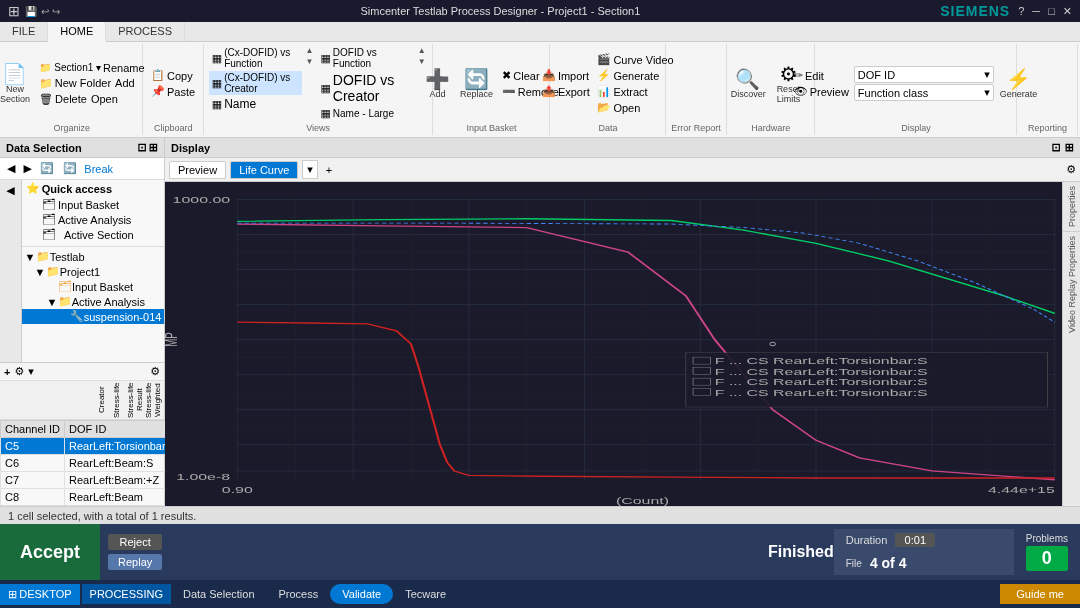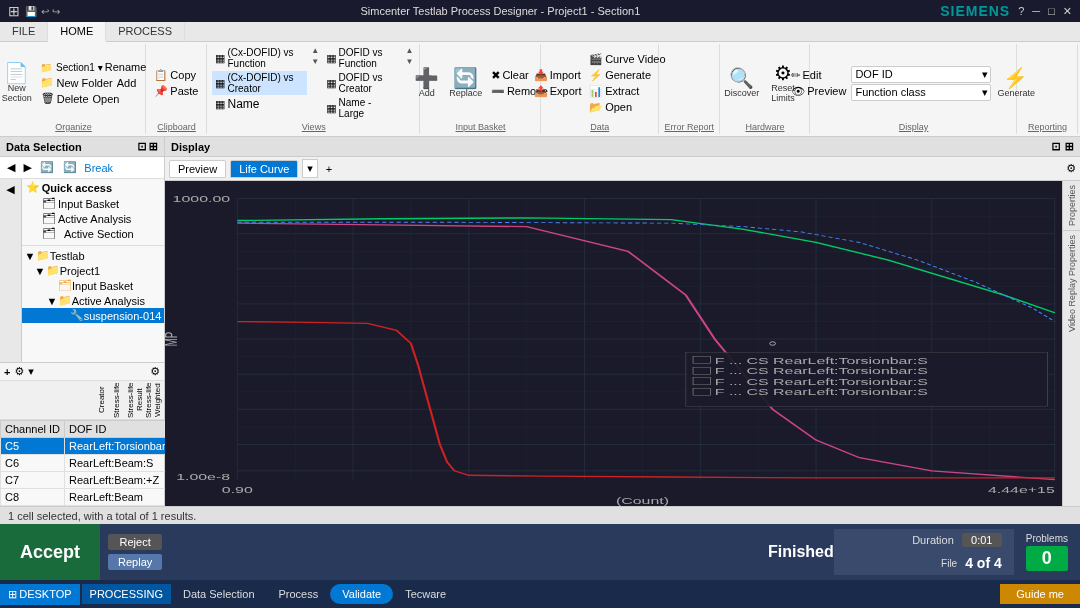--- a/index.html
+++ b/index.html
@@ -9,21 +9,21 @@
     .title-bar {
       height: 22px; background: #1a1a2e; display: flex; align-items: center; justify-content: space-between;
       padding: 0 8px; color: #ccc; font-size: 11px;
     }
     .title-bar-center { flex: 1; text-align: center; color: #ddd; }
     .ribbon-tabs { display: flex; background: #e8e8e8; border-bottom: 1px solid #ccc; }
     .ribbon-tab { padding: 3px 12px; font-size: 11px; cursor: pointer; border-right: 1px solid #ddd; color: #333; }
     .ribbon-tab.active { background: #f5f5f5; border-bottom: 2px solid #f5f5f5; color: #000; margin-bottom: -1px; }
     .ribbon-content { display: flex; align-items: stretch; padding: 2px; gap: 1px; min-height: 68px; }
     .ribbon-group { display: flex; flex-direction: column; align-items: center; border-right: 1px solid #ddd; padding: 2px 4px; min-width: 60px; }
-    .ribbon-group-label { font-size: 9px; color: #666; margin-top: auto; padding-top: 2px; text-decoration: underline; }
+    .ribbon-group-label { font-size: 9px; color: #666; margin-top: auto; padding-top: 2px; }
     .ribbon-group-content { display: flex; gap: 2px; align-items: center; flex: 1; }
     .ribbon-btn { display: flex; flex-direction: column; align-items: center; cursor: pointer; padding: 2px 4px; border-radius: 2px; min-width: 32px; }
     .ribbon-btn .icon { font-size: 20px; line-height: 1; }
     .ribbon-btn .label { font-size: 9px; text-align: center; color: #333; }
     .ribbon-btn-small { display: flex; align-items: center; gap: 2px; cursor: pointer; padding: 1px 3px; border-radius: 2px; white-space: nowrap; }
     .ribbon-col { display: flex; flex-direction: column; gap: 1px; }
     .ribbon-dropdown { display: flex; align-items: center; gap: 2px; cursor: pointer; padding: 1px 3px; border: 1px solid #ccc; border-radius: 2px; background: white; min-width: 140px; }
     .ribbon-dropdown-arrow { margin-left: auto; }
 
     
@@ -75,21 +75,21 @@
     .status-bar { height: 18px; background: #e0e0e0; border-top: 1px solid #ccc; display: flex; align-items: center; padding: 0 8px; font-size: 10px; color: #333; }
 
     
     .bottom-panel { background: #2a3a5c; display: flex; flex-direction: column; }
     .bottom-main { display: flex; align-items: center; height: 56px; }
     .accept-btn { background: #1a6b3c; color: white; font-size: 18px; font-weight: bold; padding: 8px 20px; cursor: pointer; height: 100%; display: flex; align-items: center; border: none; min-width: 80px; justify-content: center; }
     .reject-replay { display: flex; flex-direction: column; gap: 4px; padding: 4px 8px; }
     .reject-btn { background: #555; color: white; padding: 2px 10px; cursor: pointer; border: none; border-radius: 2px; }
     .replay-btn { background: #5577aa; color: white; padding: 2px 10px; cursor: pointer; border: none; border-radius: 2px; }
     .finished-label { flex: 1; text-align: right; color: white; font-size: 16px; font-weight: bold; }
-    .duration-area { background: #3a4a6c; padding: 4px 12px; display: flex; flex-direction: column; gap: 8px; min-width: 180px; align-items: flex-end; }
+    .duration-area { background: #3a4a6c; padding: 4px 12px; display: flex; flex-direction: column; gap: 8px; min-width: 180px; }
     .duration-row { display: flex; align-items: center; gap: 8px; color: #ddd; font-size: 10px; }
     .duration-value { background: #555; color: white; padding: 1px 8px; border-radius: 2px; min-width: 40px; text-align: center; }
     .file-label { color: #ddd; font-size: 10px; }
     .file-value { color: white; font-size: 14px; font-weight: bold; }
     .problems-area { display: flex; flex-direction: column; gap: 2px; padding: 4px 12px; }
     .problems-label { color: #ddd; font-size: 10px; }
     .problems-value { background: #00aa44; color: white; font-size: 18px; font-weight: bold; padding: 2px 16px; text-align: center; border-radius: 2px; }
 
     
     .bottom-nav { display: flex; align-items: center; background: #1a2a4a; height: 28px; }
@@ -203,21 +203,21 @@
         <span class="scroll-arrow">▲</span>
         <span class="scroll-arrow">▼</span>
       </div>
       <div class="view-list">
         <div class="view-item">
             <span>▦</span>
             <span style="font-size:10px;">DOFID vs Function</span>
           </div>
         <div class="view-item">
             <span>▦</span>
-            <span style="font-size:10px;">DOFID vs Creator</span>
+            <span style="font-size:14px;">DOFID vs Creator</span>
           </div>
         <div class="view-item">
             <span>▦</span>
             <span style="font-size:10px;">Name - Large</span>
           </div>
       </div>
       <div class="view-scroll">
         <span class="scroll-arrow">▲</span>
         <span class="scroll-arrow">▼</span>
       </div>

